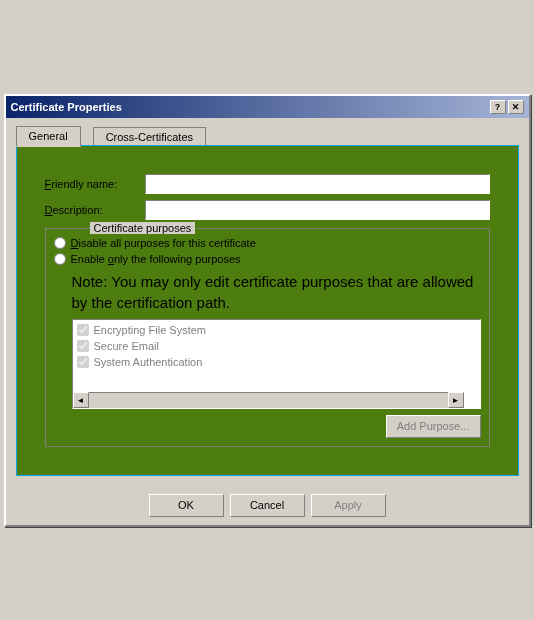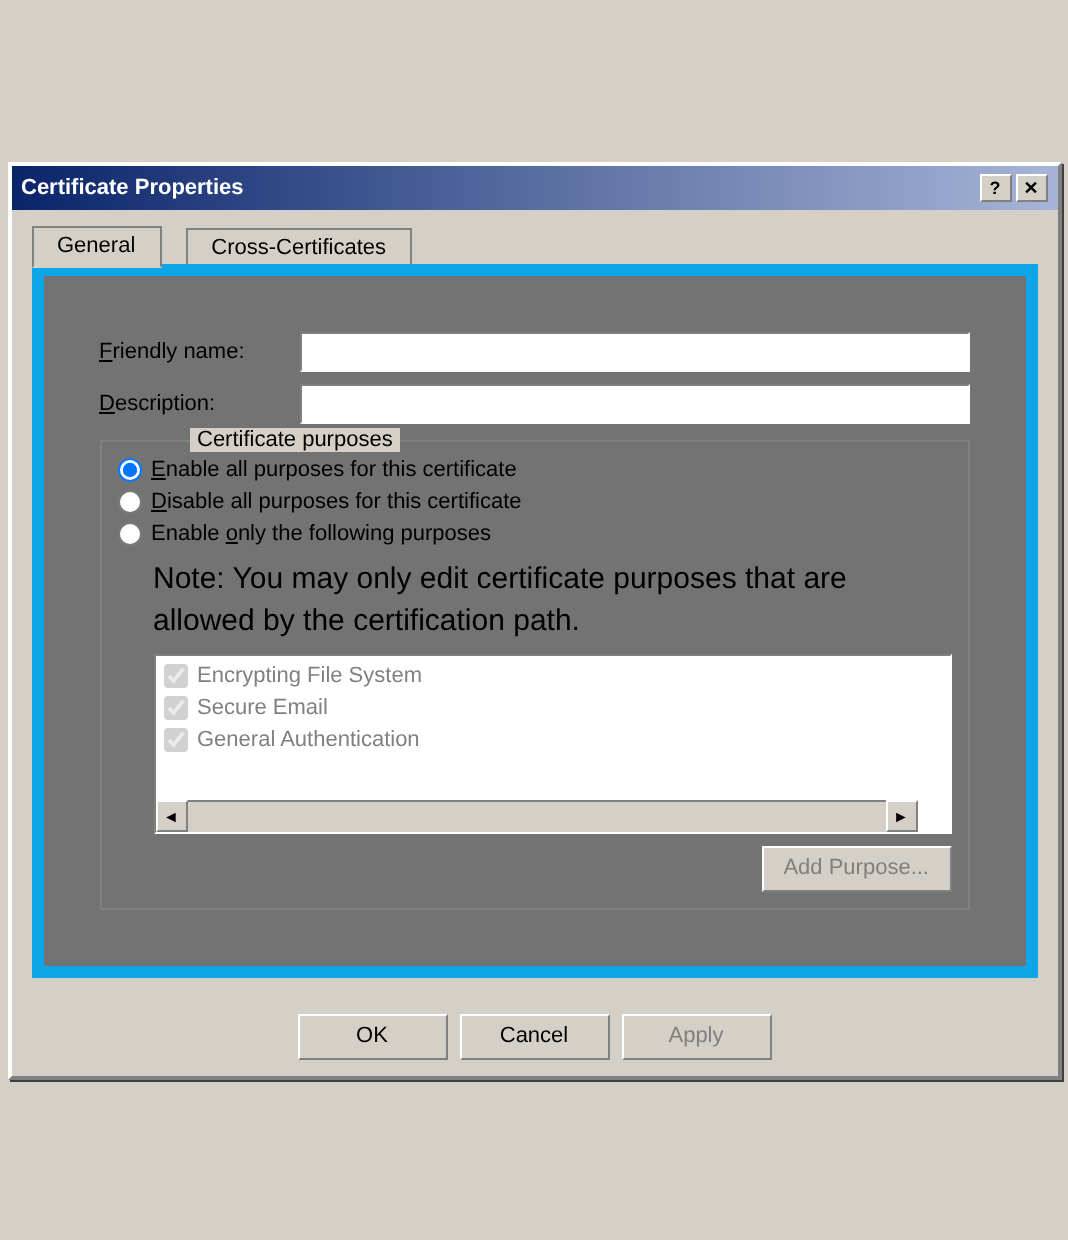--- a/index.html
+++ b/index.html
@@ -86,22 +86,22 @@
       background: #d4d0c8;
       border-color: #808080;
       border-bottom: 1px solid #d4d0c8;
       z-index: 2;
       top: 0;
       padding-bottom: 4px;
       margin-bottom: -1px;
     }
 
     .tab-content {
-      border: 6px solid #0ea5e9;
-      background: #737373;
+      border: 1px solid #0ea5e9;
+      background: #4d7c0f;
       padding: 28px;
       position: relative;
       z-index: 1;
     }
 
     .field-row {
       display: flex;
       align-items: center;
       margin-bottom: 6px;
     }
@@ -311,26 +311,20 @@
       <div class="field-row">
         <label class="field-label">
           <u>D</u>escription:
         </label>
         <input class="field-input" type="text" value="" style="">
       </div>
 
       <div class="group-box">
         <span class="group-box-legend">Certificate purposes</span>
 
-        <div class="radio-row">
-          <input class="radio-input" type="radio" name="cert-purpose" id="enable-all" checked="" style="">
-          <label class="radio-label" for="enable-all">
-            <u>E</u>nable all purposes for this certificate
-          </label>
-        </div>
 
         <div class="radio-row">
           <input class="radio-input" type="radio" name="cert-purpose" id="disable-all" style="">
           <label class="radio-label" for="disable-all">
             <u>D</u>isable all purposes for this certificate
           </label>
         </div>
 
         <div class="radio-row">
           <input class="radio-input" type="radio" name="cert-purpose" id="enable-only" style="">
@@ -346,21 +340,21 @@
             <div class="purpose-item">
               <input class="purpose-checkbox" type="checkbox" checked="" disabled="" style="">
               <span class="purpose-label">Encrypting File System</span>
             </div>
             <div class="purpose-item">
               <input class="purpose-checkbox" type="checkbox" checked="" disabled="" style="">
               <span class="purpose-label">Secure Email</span>
             </div>
             <div class="purpose-item">
               <input class="purpose-checkbox" type="checkbox" checked="" disabled="" style="">
-              <span class="purpose-label">General Authentication</span>
+              <span class="purpose-label">System Authentication</span>
             </div>
           </div>
 
           <div class="list-hscrollbar">
             <div class="scroll-arrow">◄</div>
             <div class="scroll-track"></div>
             <div class="scroll-arrow">►</div>
           </div>
         </div>
 

